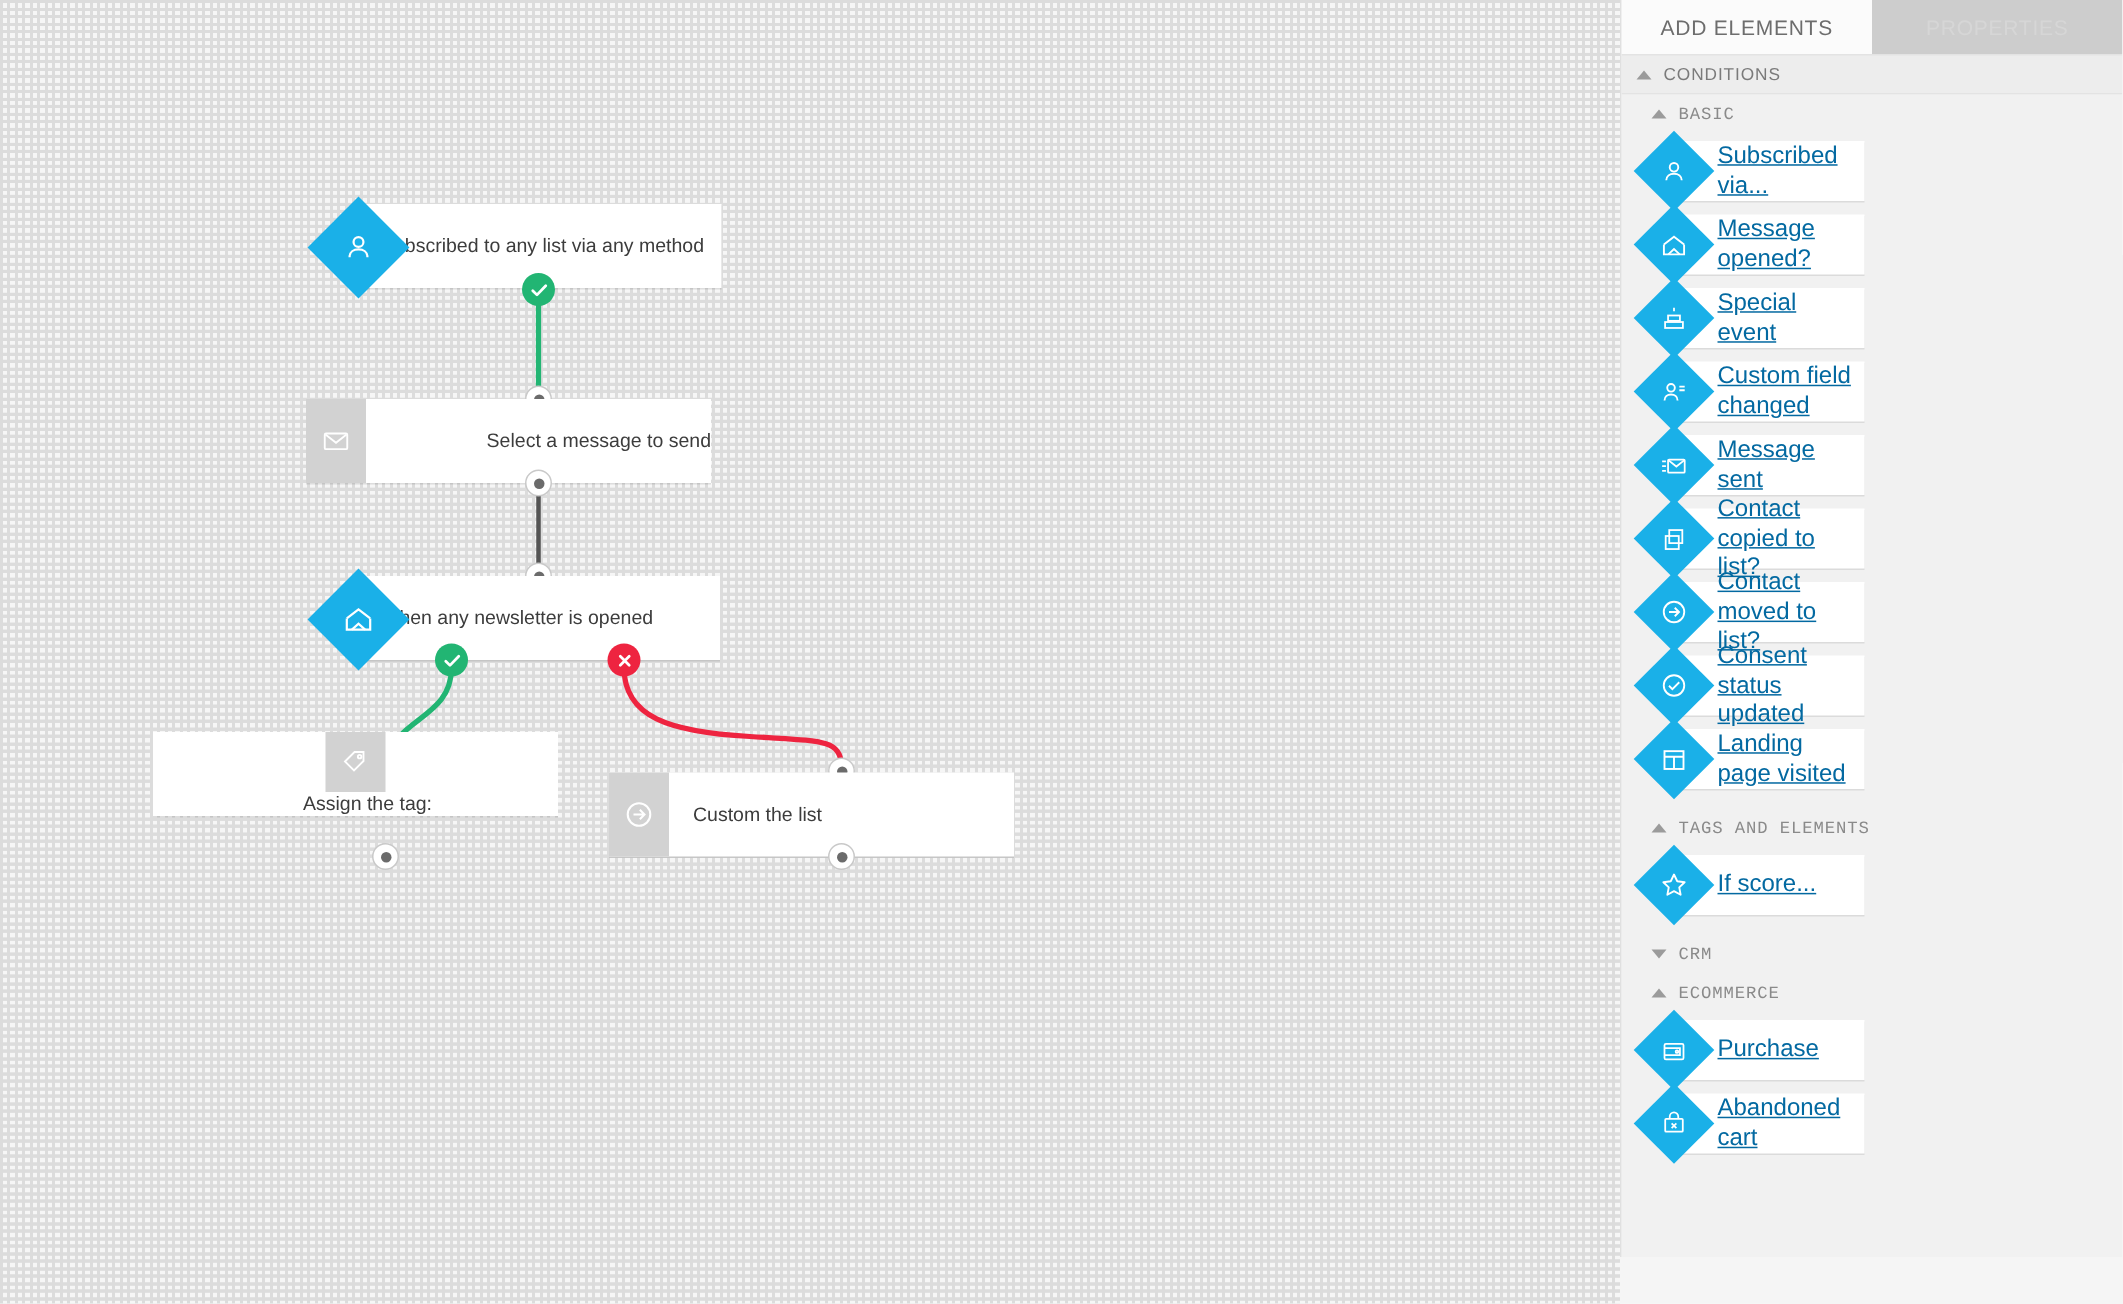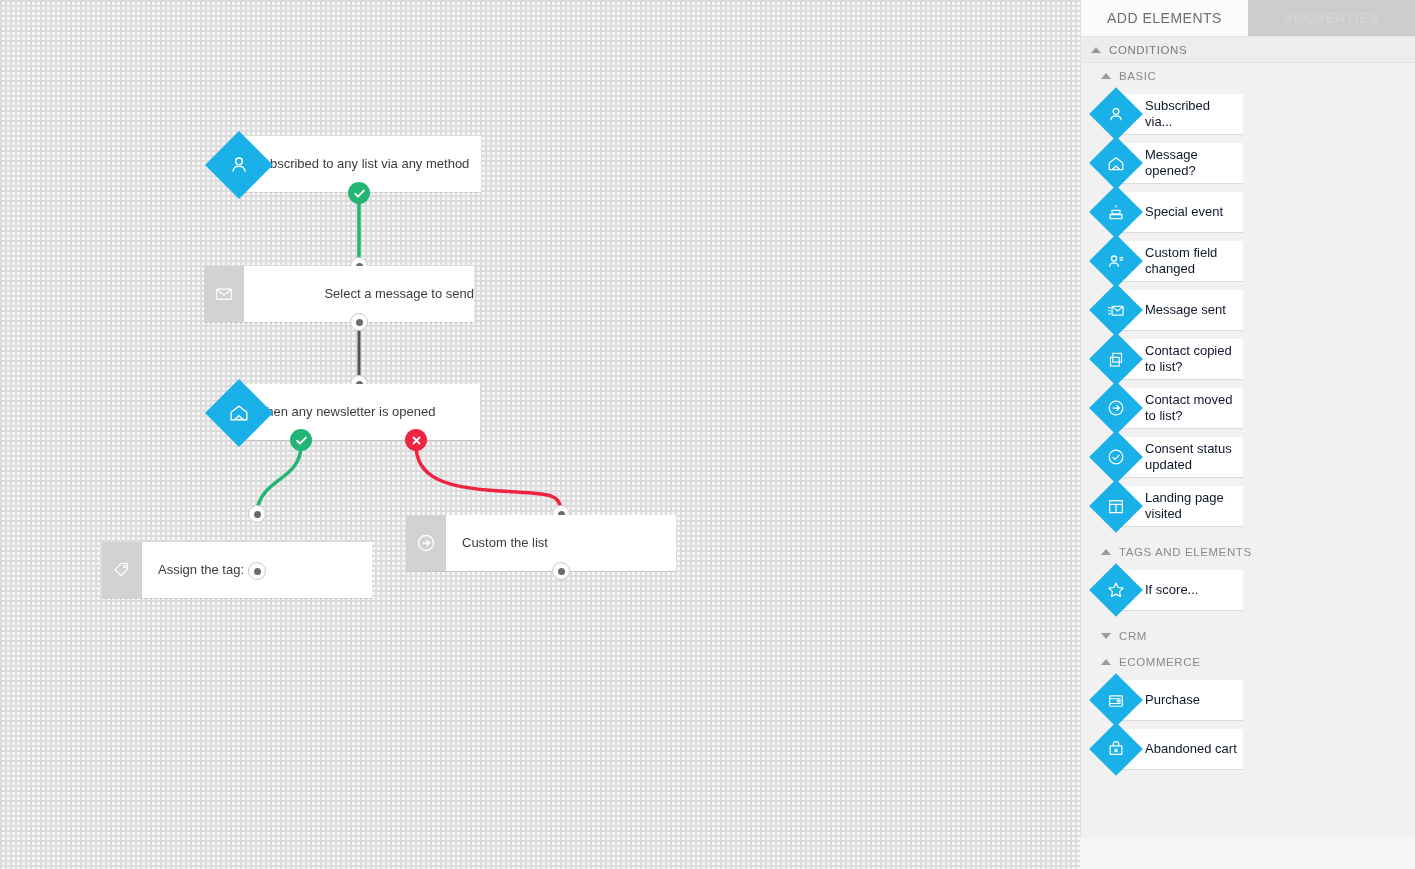--- a/index.html
+++ b/index.html
@@ -116,20 +116,21 @@
     color: #7a7a7a;
     text-align: center;
   }
   .sub-head {
     height: 26px;
     display: flex; align-items: center;
     padding-left: 20px;
     font-size: 11.5px; letter-spacing: .6px;
     color: #8a8a8a;
     background: #f1f1f1;
+    font-family: Liberation Mono, monospace;
   }
   .caret { width: 0; height: 0; margin-right: 8px; }
   .caret.up   { border-left: 5px solid transparent; border-right: 5px solid transparent; border-bottom: 6px solid #9b9b9b; }
   .caret.down { border-left: 5px solid transparent; border-right: 5px solid transparent; border-top: 6px solid #9b9b9b; }
 
   .tile-grid { display: flex; flex-wrap: wrap; padding: 5px 10px 4px 10px; }
   .tile {
     position: relative;
     width: 152px;
     height: 40px;
@@ -139,22 +140,23 @@
   .tile:nth-child(odd) { margin-right: 11px; }
   .tile .card {
     position: absolute; left: 26px; right: 0; top: 0; bottom: 0;
     background: #fff;
     box-shadow: 0 1px 0 rgba(0,0,0,0.09);
   }
   .tile .tlabel {
     position: absolute;
     left: 54px; right: 6px; top: 50%;
     transform: translateY(-50%);
-    font-size: 13px; color: #0f172a; line-height: 1.22;
+    font-size: 16px; color: #0369a1; line-height: 1.22;
     z-index: 3;
+    text-decoration: underline;
   }
   .tile .dbadge {
     position: absolute; left: 0; top: 50%;
     width: 38px; height: 38px; margin-top: -19px; margin-left: 6px;
     background: #1ab0e8;
     transform: rotate(45deg);
     display: flex; align-items: center; justify-content: center;
     z-index: 2;
   }
   .tile .dbadge > svg { transform: rotate(-45deg); }
@@ -222,21 +224,21 @@
     </div>
     <div class="badge no" style="left:405px; top:429px;">
       <svg width="11" height="11" viewBox="0 0 24 24" fill="none" stroke="#fff" stroke-width="4" stroke-linecap="round">
           <path d="M5.5 5.5l13 13M18.5 5.5l-13 13"></path>
         </svg>
     </div>
 
     <div class="port" style="left:248px; top:505px;"></div>
     <div class="port" style="left:552px; top:505px;"></div>
 
-    <div class="node" style="left:102px; top:542px; width:270px;">
+    <div class="node" style="left:102px; top:488px; width:270px;flex-direction:column;">
       <div class="sq">
         <svg width="20" height="20" viewBox="0 0 24 24" fill="none" stroke="#fff" stroke-width="1.5">
           <path d="M3.6 11.6l7.6-7.6h7.2v7.2l-7.6 7.6z"></path>
           <circle cx="15.3" cy="7.7" r="1.4"></circle>
         </svg>
       </div>
       <span class="nlabel">Assign the tag:</span>
     </div>
     <div class="port" style="left:248px; top:562px;"></div>
 

